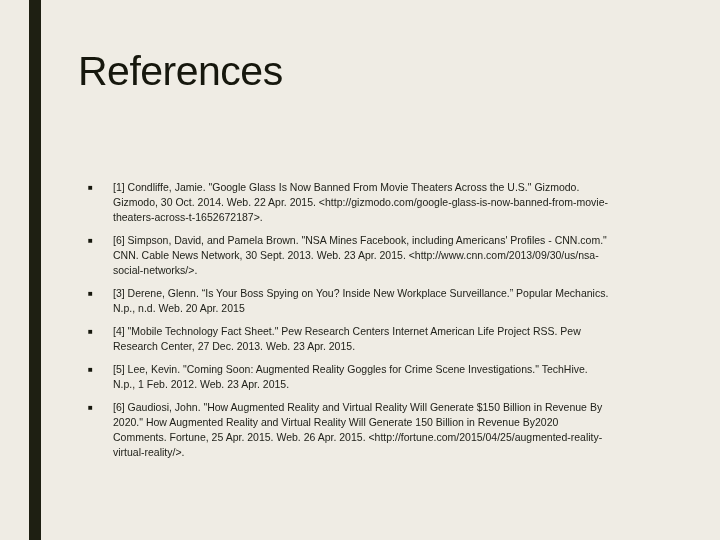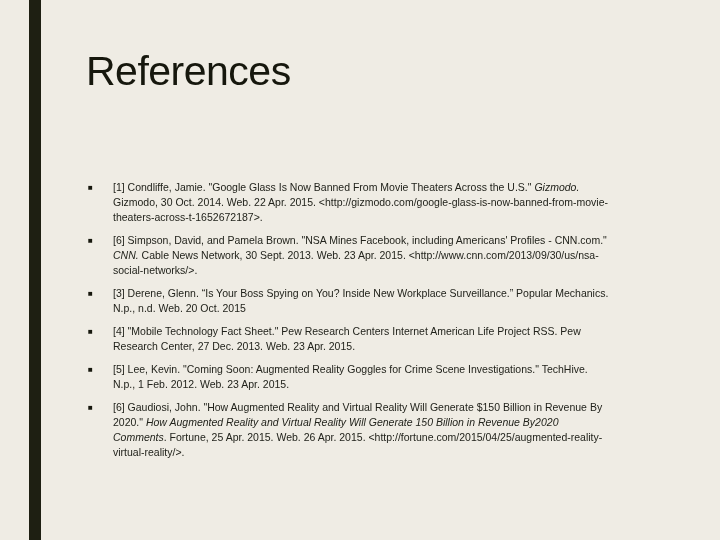--- a/index.html
+++ b/index.html
@@ -21,21 +21,21 @@
     background:var(--background);
   }
   .stripe{
     position:absolute;
     left:29px;top:0;
     width:12px;height:540px;
     background:var(--accent_bar);
   }
   .title{
     position:absolute;
-    left:86px;top:47px;
+    left:78px;top:47px;
     margin:0;
     font-size:41px;
     line-height:48px;
     font-weight:400;
     letter-spacing:-0.5px;
     color:var(--title);
   }
   .refs{
     position:absolute;
     left:88px;top:180px;
@@ -55,41 +55,40 @@
     flex:0 0 25px;
     font-size:8px;
     line-height:15px;
     color:var(--title);
   }
   .ref-text{
     flex:1;
     overflow-wrap:break-word;
   }
   .it{
-    font-style:italic;
   }
 </style>
 </head>
 <body>
 
 <div class="slide">
   <div class="stripe"></div>
   <h1 class="title">References</h1>
   <ul class="refs">
     <li class="ref">
         <span class="bullet">■</span>
         <span class="ref-text"><span>[1] Condliffe, Jamie. "Google Glass Is Now Banned From Movie Theaters Across the U.S." </span><span class="it">Gizmodo.</span><span> Gizmodo, 30 Oct. 2014. Web. 22 Apr. 2015. &lt;http://gizmodo.com/google-glass-is-now-banned-from-movie-theaters-across-t-1652672187&gt;.</span></span>
       </li>
     <li class="ref">
         <span class="bullet">■</span>
         <span class="ref-text"><span>[6] Simpson, David, and Pamela Brown. "NSA Mines Facebook, including Americans' Profiles - CNN.com." </span><span class="it">CNN.</span><span> Cable News Network, 30 Sept. 2013. Web. 23 Apr. 2015. &lt;http://www.cnn.com/2013/09/30/us/nsa-social-networks/&gt;.</span></span>
       </li>
     <li class="ref">
         <span class="bullet">■</span>
-        <span class="ref-text"><span>[3] Derene, Glenn. “Is Your Boss Spying on You? Inside New Workplace Surveillance.” Popular Mechanics. N.p., n.d. Web. 20 Oct. 2015</span><span class="it"></span><span></span></span>
+        <span class="ref-text"><span>[3] Derene, Glenn. “Is Your Boss Spying on You? Inside New Workplace Surveillance.” Popular Mechanics. N.p., n.d. Web. 20 Apr. 2015</span><span class="it"></span><span></span></span>
       </li>
     <li class="ref">
         <span class="bullet">■</span>
         <span class="ref-text"><span>[4] "Mobile Technology Fact Sheet." Pew Research Centers Internet American Life Project RSS. Pew Research Center, 27 Dec. 2013. Web. 23 Apr. 2015.</span><span class="it"></span><span></span></span>
       </li>
     <li class="ref">
         <span class="bullet">■</span>
         <span class="ref-text"><span>[5] Lee, Kevin. "Coming Soon: Augmented Reality Goggles for Crime Scene Investigations." TechHive. N.p., 1 Feb. 2012. Web. 23 Apr. 2015.</span><span class="it"></span><span></span></span>
       </li>
     <li class="ref">

